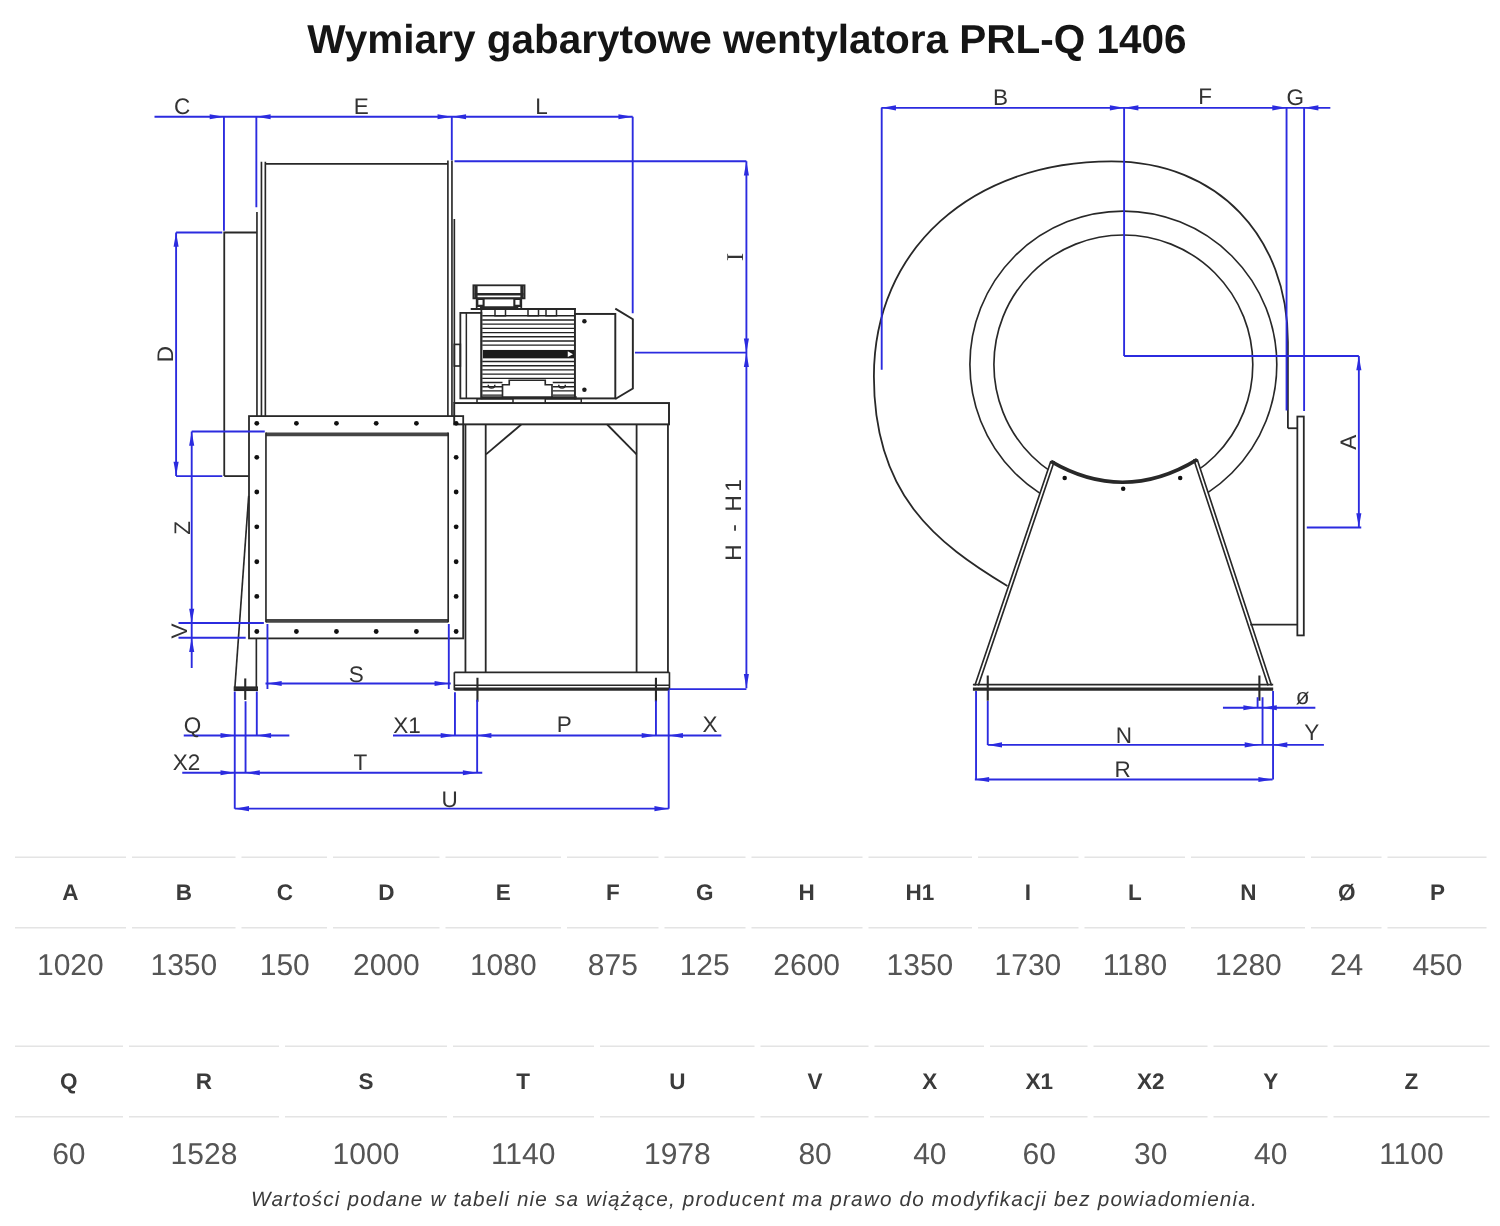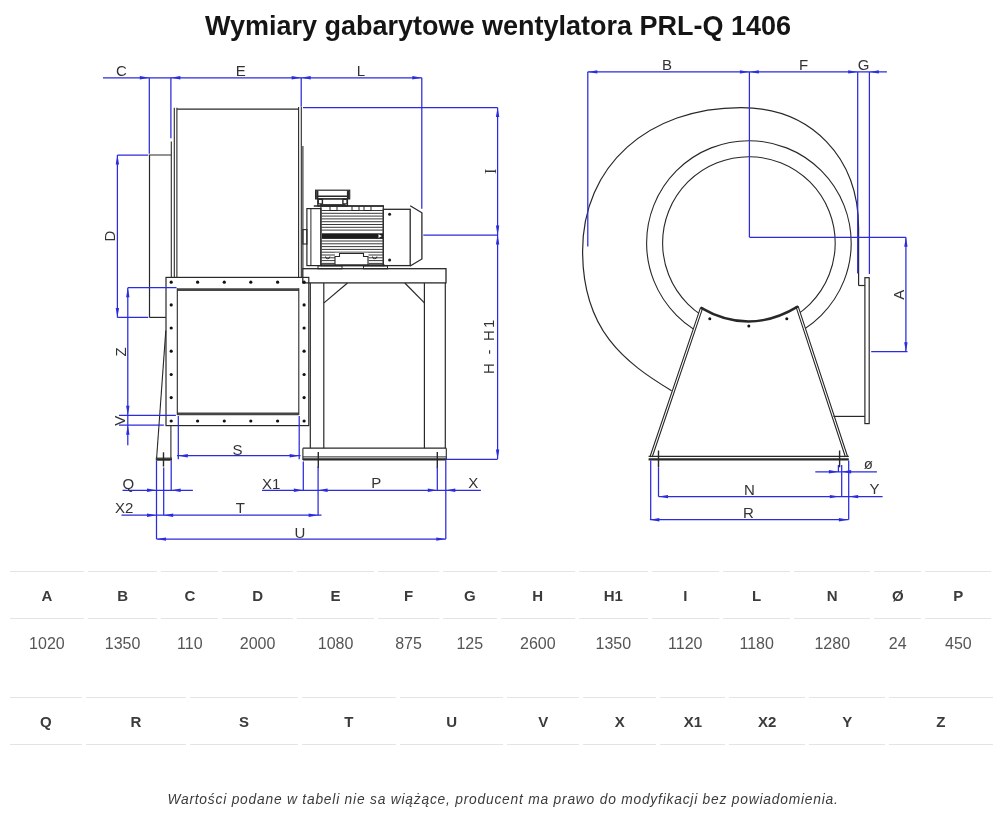--- a/index.html
+++ b/index.html
@@ -3,21 +3,21 @@
 <meta charset="utf-8">
 <style>
 html,body{margin:0;padding:0;}
 body{width:1000px;height:817px;position:relative;background:#fff;font-family:"Liberation Sans",sans-serif;overflow:hidden;}
 .title{position:absolute;left:-2px;top:11px;width:1000px;text-align:center;font-weight:bold;font-size:27px;color:#151515;}
 svg{position:absolute;left:0;top:0;}
 table{position:absolute;border-collapse:separate;border-spacing:4px 0;table-layout:fixed;}
 #t1{left:6px;top:571px;width:989px;}
 #t2{left:6px;top:697px;width:989px;}
 th{font-size:15px;font-weight:bold;color:#3b3b3b;border-top:1px solid #e4e4e4;border-bottom:1px solid #e4e4e4;height:46px;text-align:center;padding:0;}
-td{font-size:16px;font-weight:normal;color:#555;height:44px;text-align:center;padding:3px 0 0 0;}
+td{font-size:20px;font-weight:normal;color:#555;height:44px;text-align:center;padding:3px 0 0 0;}
 .footer{position:absolute;left:3px;top:792px;width:1000px;text-align:center;font-style:italic;font-size:13.8px;color:#3b3b3b;letter-spacing:0.78px;}
 </style>
 </head>
 <body>
 <div class="title">Wymiary gabarytowe wentylatora PRL-Q 1406</div>
 <svg width="1000" height="560" viewBox="0 0 1000 560" fill="none">
 <g stroke="#282828" stroke-width="1.2" fill="none">
 
 <path d="M149.5,317.4 L149.5,155 L171.2,155"></path>
 <path d="M149.5,317.4 L165.8,317.4"></path>
@@ -258,28 +258,28 @@
         <th>H1</th>
         <th>I</th>
         <th>L</th>
         <th>N</th>
         <th>Ø</th>
         <th>P</th>
       </tr>
 <tr>
         <td>1020</td>
         <td>1350</td>
-        <td>110</td>
+        <td>150</td>
         <td>2000</td>
         <td>1080</td>
         <td>875</td>
         <td>125</td>
         <td>2600</td>
         <td>1350</td>
-        <td>1120</td>
+        <td>1730</td>
         <td>1180</td>
         <td>1280</td>
         <td>24</td>
         <td>450</td>
       </tr>
 </tbody>
   </table>
 <table id="t2">
 <colgroup>
       <col style="width:71.8px">
@@ -301,15 +301,28 @@
         <th>S</th>
         <th>T</th>
         <th>U</th>
         <th>V</th>
         <th>X</th>
         <th>X1</th>
         <th>X2</th>
         <th>Y</th>
         <th>Z</th>
       </tr>
+<tr>
+        <td>60</td>
+        <td>1528</td>
+        <td>1000</td>
+        <td>1140</td>
+        <td>1978</td>
+        <td>80</td>
+        <td>40</td>
+        <td>60</td>
+        <td>30</td>
+        <td>40</td>
+        <td>1100</td>
+      </tr>
 </tbody>
   </table>
 <div class="footer">Wartości podane w tabeli nie sa wiążące, producent ma prawo do modyfikacji bez powiadomienia.</div>
 
 </body></html>

